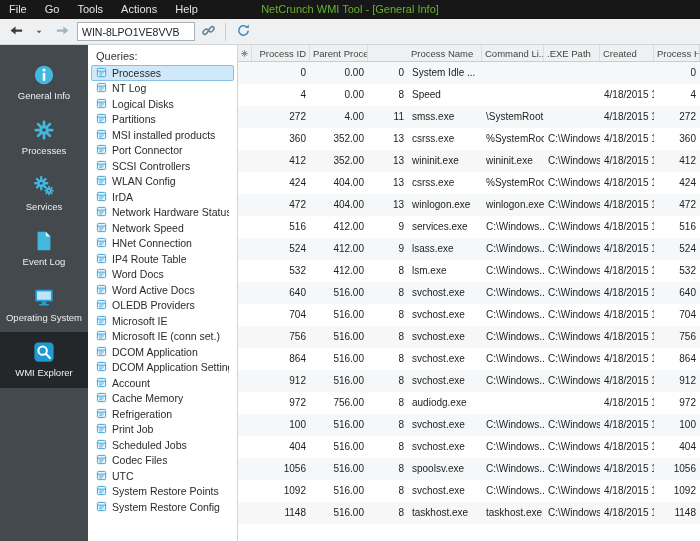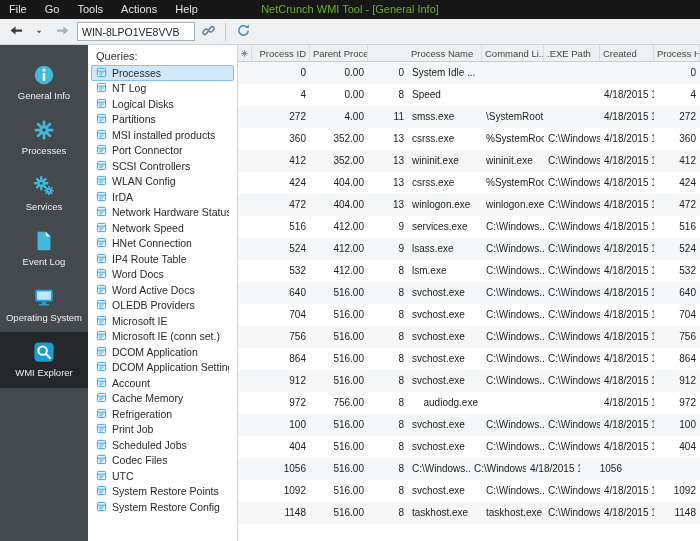--- a/index.html
+++ b/index.html
@@ -612,21 +612,21 @@
             <div class="td" style="width: 62px;">C:\Windows...</div>
             <div class="td" style="width: 56px;">C:\Windows...</div>
             <div class="td" style="width: 54px;">4/18/2015 10...</div>
             <div class="td right" style="width: 46px;">912</div>
           </div>
           <div class="tr">
             <div class="td-lead"></div>
             <div class="td right" style="width: 58px;">972</div>
             <div class="td right" style="width: 58px;">756.00</div>
             <div class="td right" style="width: 40px;">8</div>
-            <div class="td" style="width: 74px; text-align: right;">audiodg.exe</div>
+            <div class="td" style="width: 74px;">audiodg.exe</div>
             <div class="td" style="width: 62px;"></div>
             <div class="td" style="width: 56px;"></div>
             <div class="td" style="width: 54px;">4/18/2015 10...</div>
             <div class="td right" style="width: 46px;">972</div>
           </div>
           <div class="tr alt">
             <div class="td-lead"></div>
             <div class="td right" style="width: 58px;">100</div>
             <div class="td right" style="width: 58px;">516.00</div>
             <div class="td right" style="width: 40px;">8</div>
@@ -645,20 +645,21 @@
             <div class="td" style="width: 62px;">C:\Windows...</div>
             <div class="td" style="width: 56px;">C:\Windows...</div>
             <div class="td" style="width: 54px;">4/18/2015 10...</div>
             <div class="td right" style="width: 46px;">404</div>
           </div>
           <div class="tr alt">
             <div class="td-lead"></div>
             <div class="td right" style="width: 58px;">1056</div>
             <div class="td right" style="width: 58px;">516.00</div>
             <div class="td right" style="width: 40px;">8</div>
+            <div class="td" style="width: 74px;">spoolsv.exe</div>
             <div class="td" style="width: 62px;">C:\Windows...</div>
             <div class="td" style="width: 56px;">C:\Windows...</div>
             <div class="td" style="width: 54px;">4/18/2015 10...</div>
             <div class="td right" style="width: 46px;">1056</div>
           </div>
           <div class="tr">
             <div class="td-lead"></div>
             <div class="td right" style="width: 58px;">1092</div>
             <div class="td right" style="width: 58px;">516.00</div>
             <div class="td right" style="width: 40px;">8</div>

